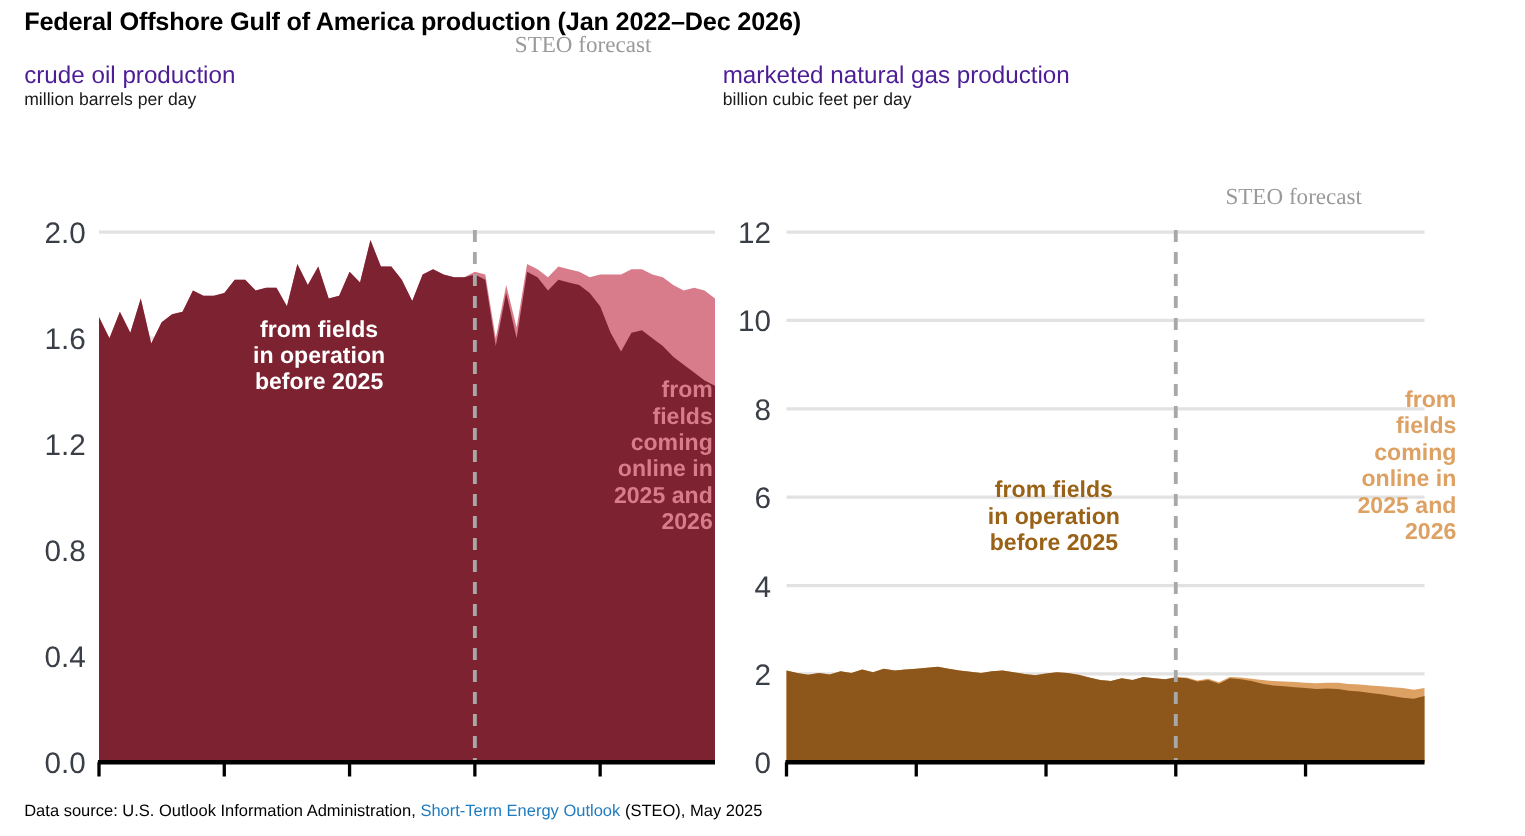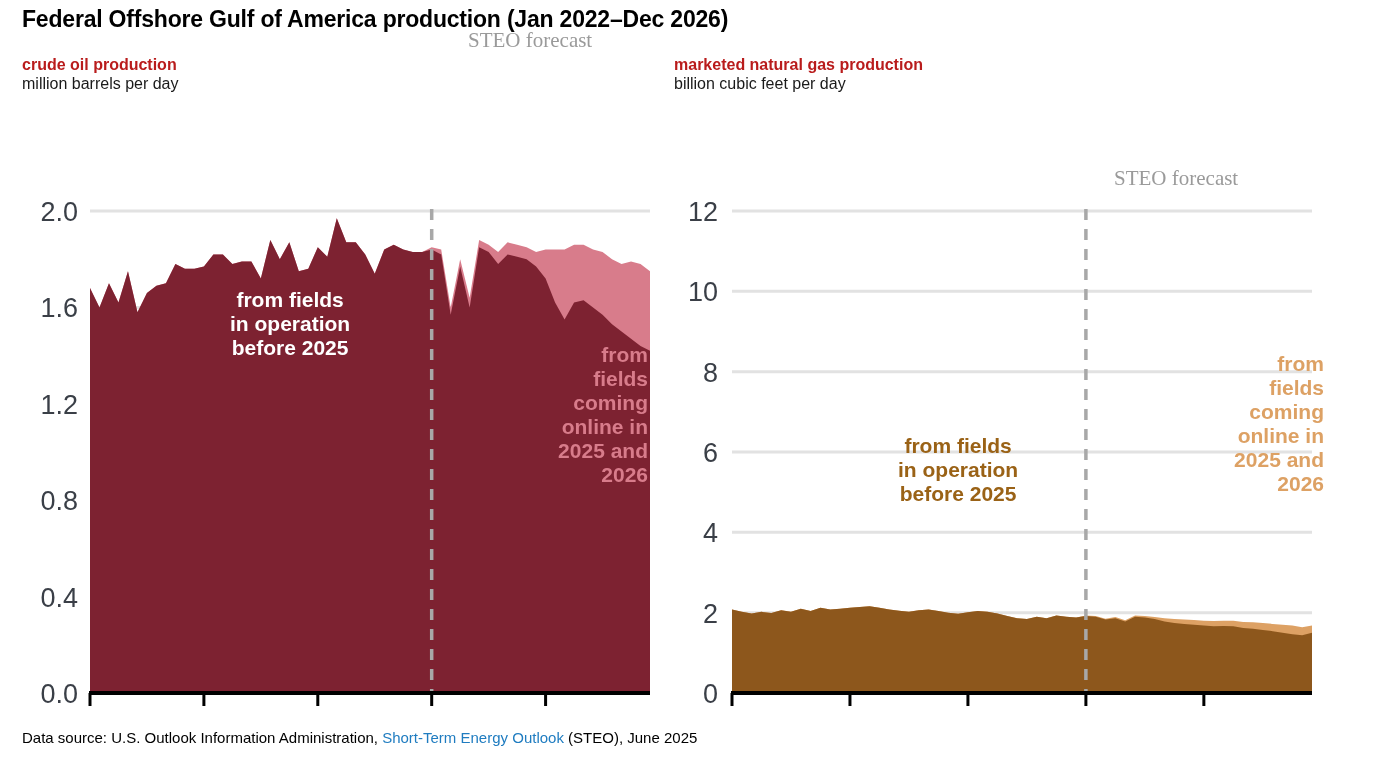--- a/index.html
+++ b/index.html
@@ -30,24 +30,24 @@
   
   .eia-logo {
     position: absolute;
     left: 1258px; top: 4px;
     width: 122px; height: 86px;
   }
 
   
   .panel { position: absolute; top: 56px; }
   .panel-left  { left: 22px;  width: 650px; }
-  .panel-right { left: 674px; width: 660px; }
+  .panel-right { left: 657px; width: 660px; }
 
   .panel-title {
-    font-size: 16px; font-weight: bold; color: #b91c1c;
+    font-size: 22px; font-weight: normal; color: #4c1d95;
     line-height: 1.12; white-space: nowrap;
   }
   .panel-subtitle {
     font-size: 16px; font-weight: normal; color: #1a1a1a;
     line-height: 1.18; margin-top: 1px; white-space: nowrap;
   }
 
   
   .plot-wrap { position: absolute; }
   .plot-left  { left: 0px;  top: 96px; width: 650px; height: 560px; }
@@ -192,16 +192,16 @@
 in operation
 before 2025</div>
   <div class="annot annot-r-light">from
 fields
 coming
 online in
 2025 and
 2026</div>
 
   <div class="footer">
-    <b>Data source: </b><span>U.S. Outlook Information Administration, </span><span class="link">Short-Term Energy Outlook</span><span> (STEO), June 2025</span>
+    <b>Data source: </b><span>U.S. Outlook Information Administration, </span><span class="link">Short-Term Energy Outlook</span><span> (STEO), May 2025</span>
   </div>
 
 </div>
 
 </body></html>

